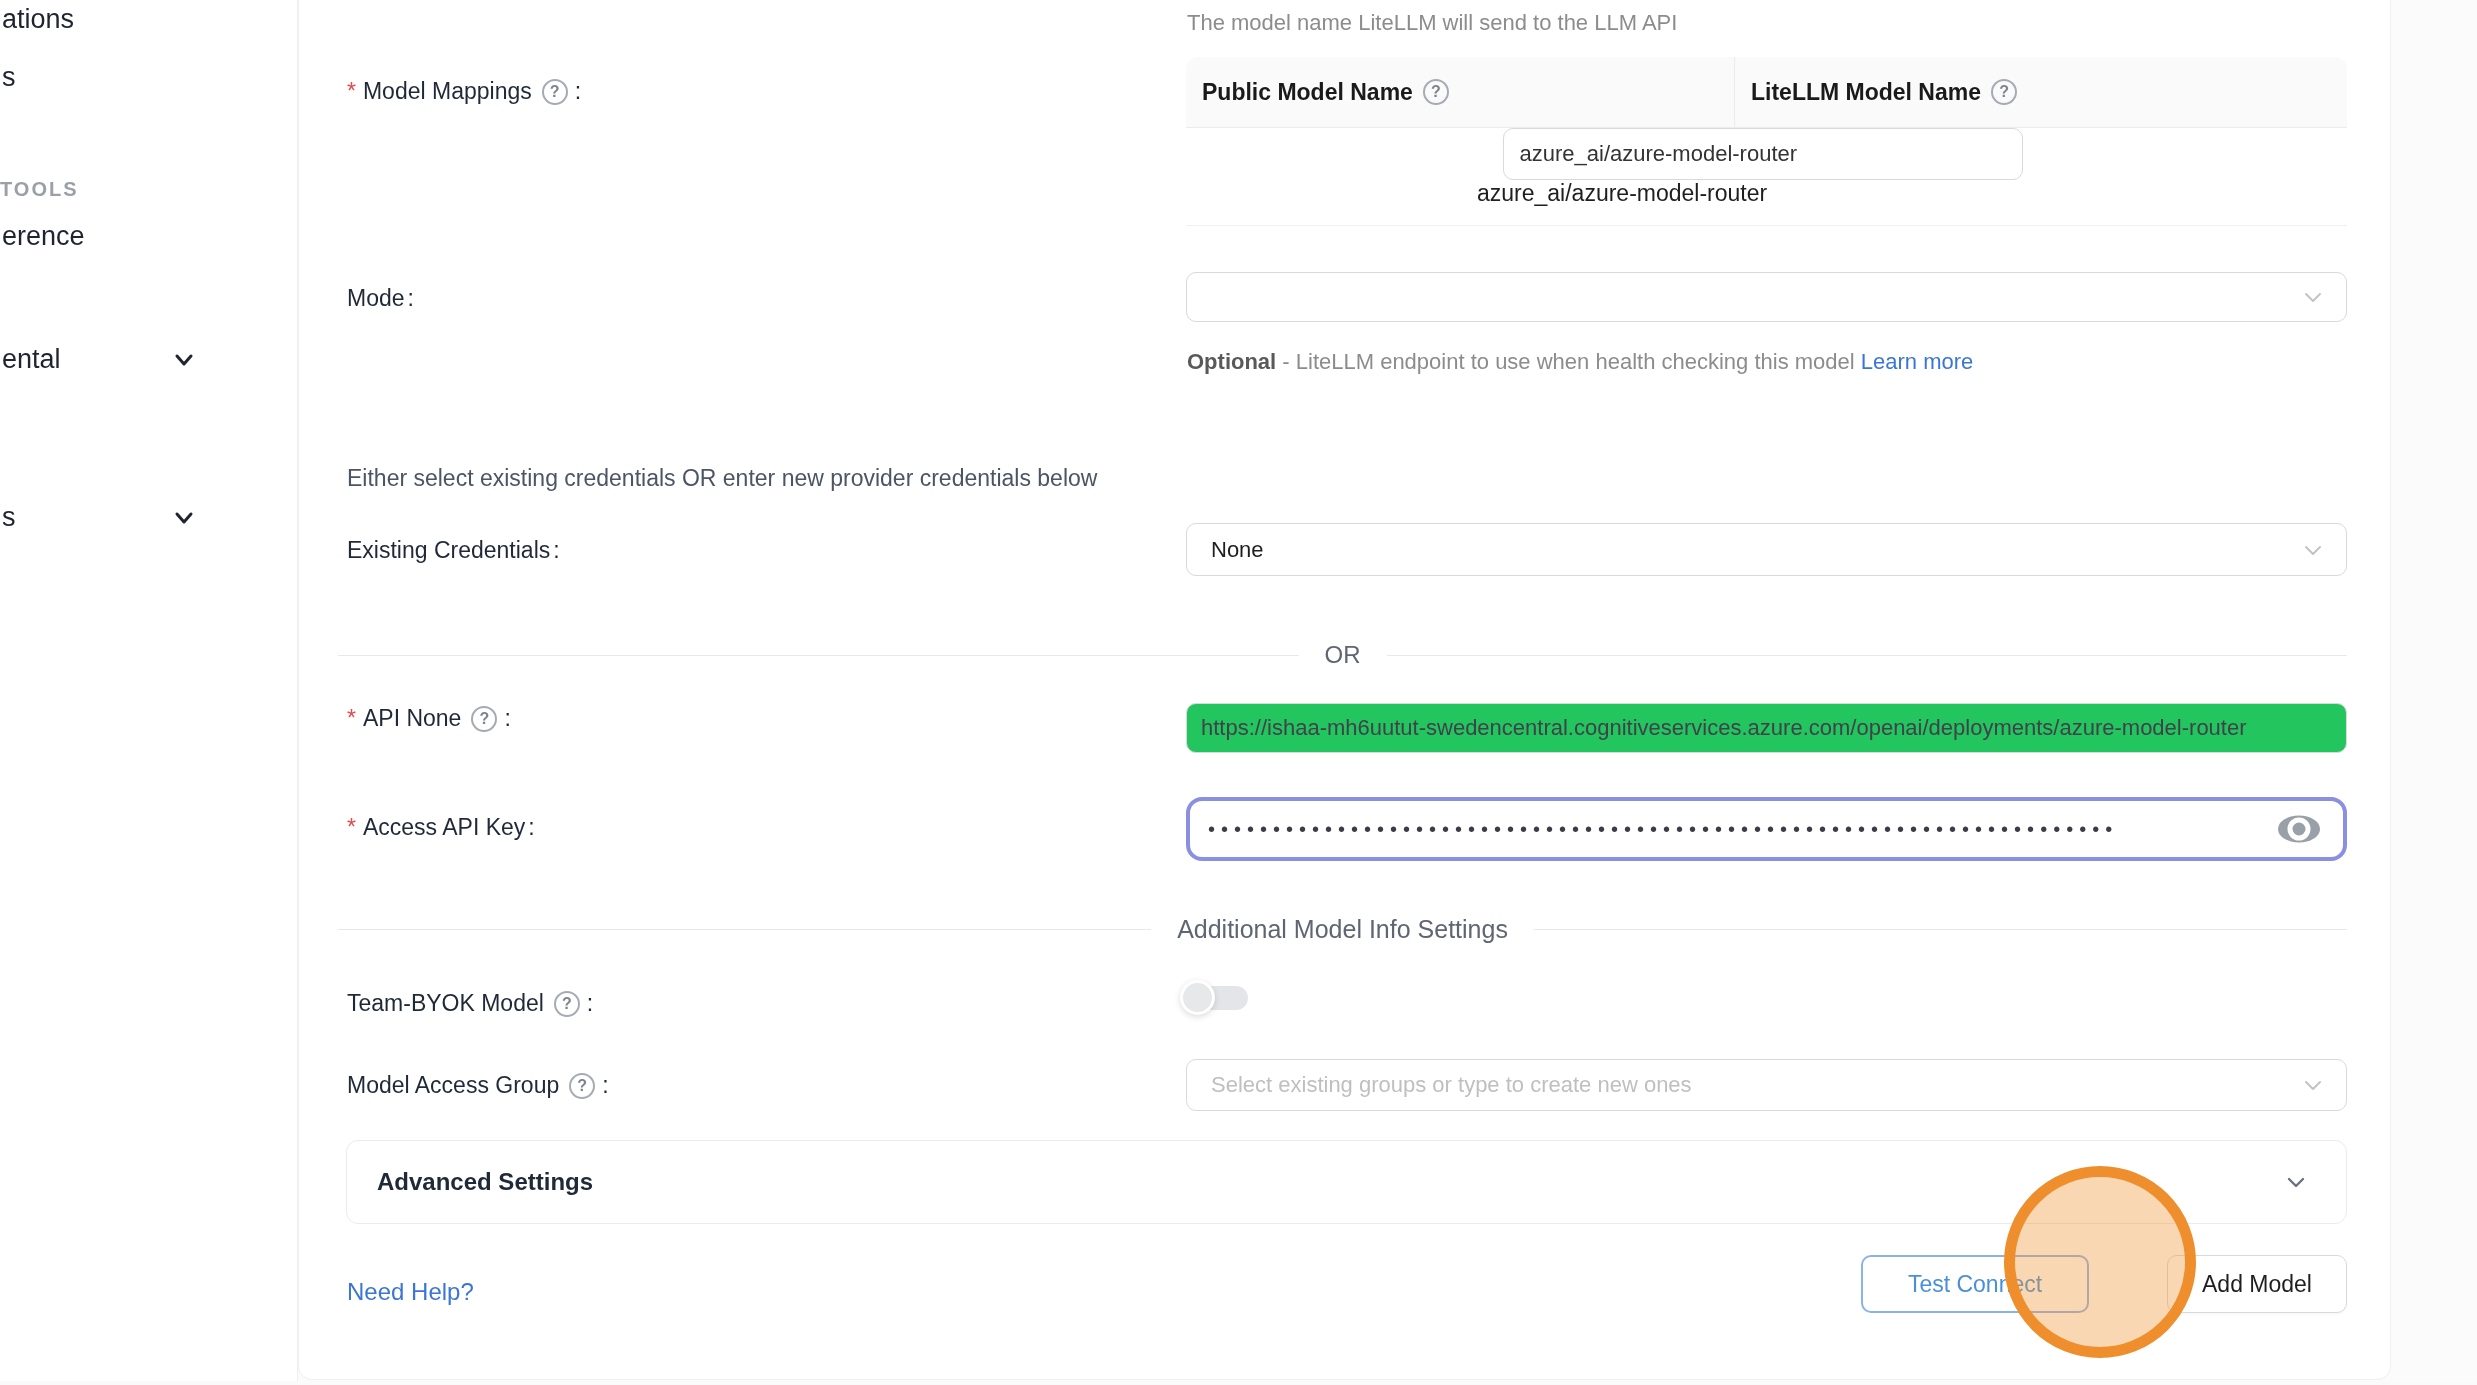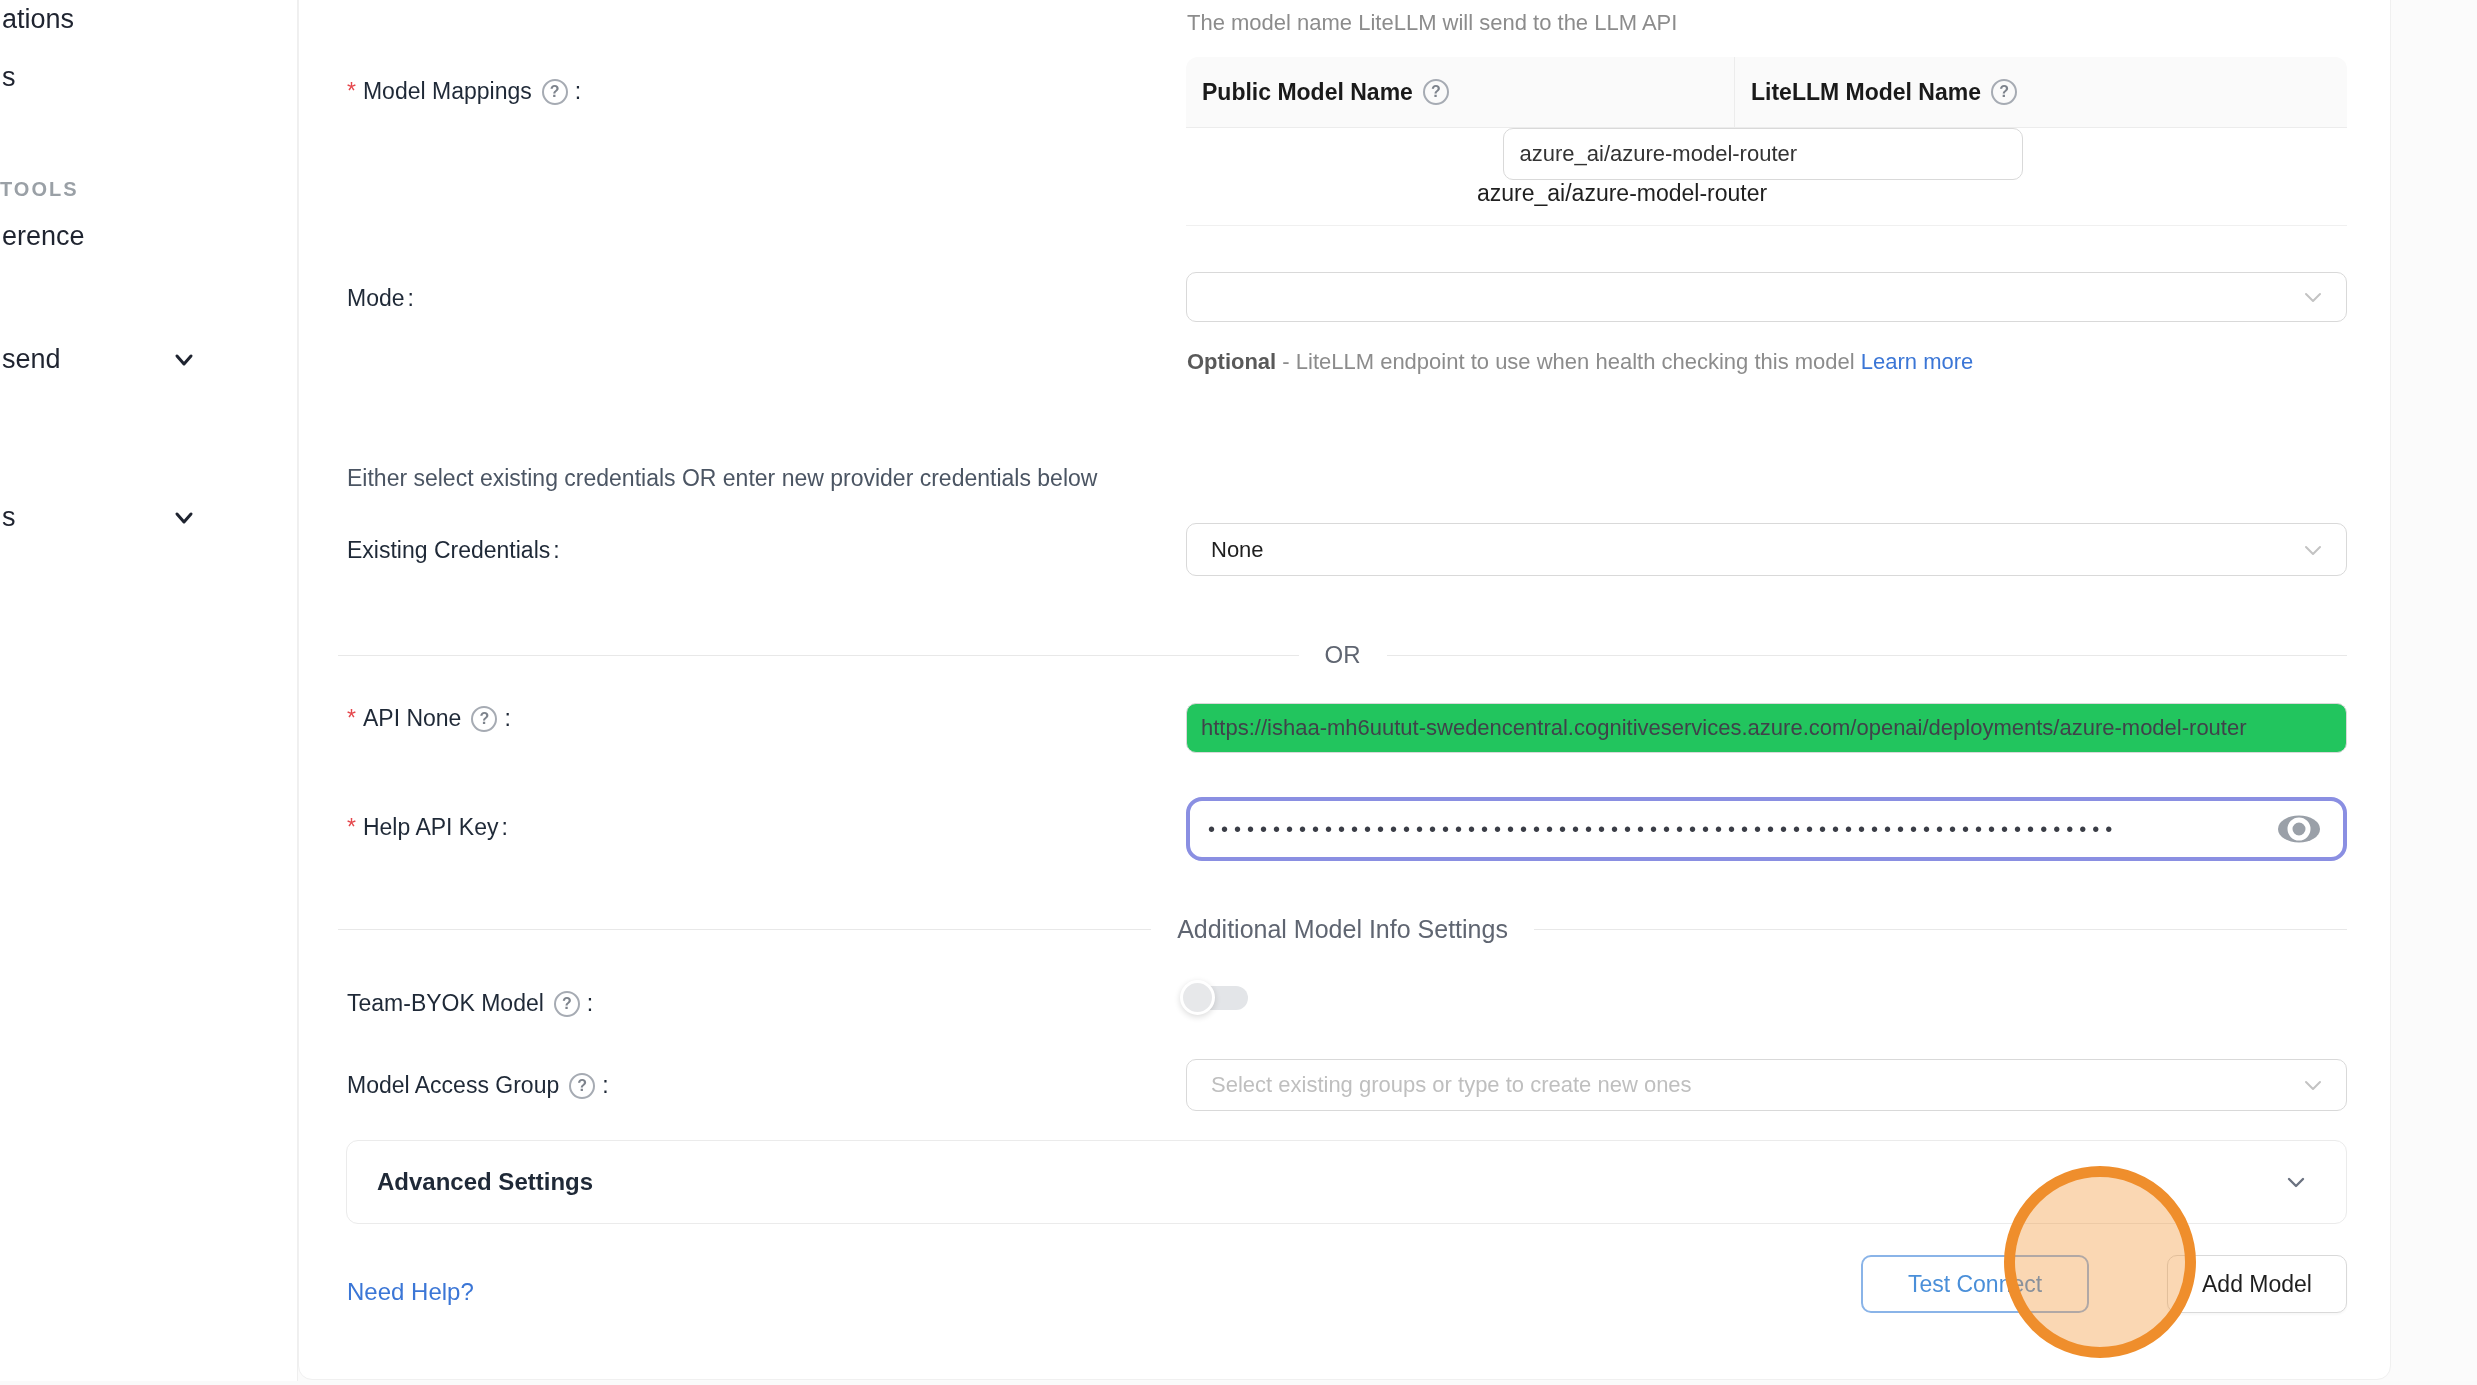--- a/index.html
+++ b/index.html
@@ -135,21 +135,21 @@
 </head>
 <body>
 
 <div id="page">
 
   <nav class="sidebar">
     <div class="side-item" style="top:4px;"><span>ations</span></div>
     <div class="side-item" style="top:62px;"><span>s</span></div>
     <div class="side-section" style="top:150px;margin-top:28px;"><span>TOOLS</span></div>
     <div class="side-item" style="top:221px;"><span>erence</span></div>
-    <div class="side-item" style="top:344px;"><span>send</span></div>
+    <div class="side-item" style="top:344px;"><span>ental</span></div>
     <svg class="side-chevron" style="left:170px;top:346px;" viewBox="0 0 28 28">
         <polyline points="7,10 14,18 21,10" fill="none" stroke="#1f2430" stroke-width="3" stroke-linecap="round" stroke-linejoin="round"></polyline>
       </svg>
     <div class="side-item" style="top:502px;"><span>s</span></div>
     <svg class="side-chevron" style="left:170px;top:504px;" viewBox="0 0 28 28">
         <polyline points="7,10 14,18 21,10" fill="none" stroke="#1f2430" stroke-width="3" stroke-linecap="round" stroke-linejoin="round"></polyline>
       </svg>
   </nav>
 
   <div class="card"></div>
@@ -219,21 +219,21 @@
   <div class="form-label" style="left:347px;top:705px;">
     <span class="req">*</span>
     <span>API None</span>
     <span class="help-ic">?</span>
     <span class="colon">:</span>
   </div>
   <input class="url-input" value="https://ishaa-mh6uutut-swedencentral.cognitiveservices.azure.com/openai/deployments/azure-model-router" style="">
 
   <div class="form-label" style="left:347px;top:814px;">
     <span class="req">*</span>
-    <span>Help API Key</span>
+    <span>Access API Key</span>
     <span class="colon">:</span>
   </div>
   <div class="key-input">
     <span class="key-dots">••••••••••••••••••••••••••••••••••••••••••••••••••••••••••••••••••••••••••••••••••••••••••••••••••••</span>
     <span class="eye-wrap">
       <svg width="44" height="30" viewBox="0 0 44 30">
         <ellipse cx="22" cy="15" rx="21" ry="13.5" fill="#9aa0a8"></ellipse>
         <circle cx="22" cy="15" r="9" fill="none" stroke="#ffffff" stroke-width="5"></circle>
       </svg>
     </span>

